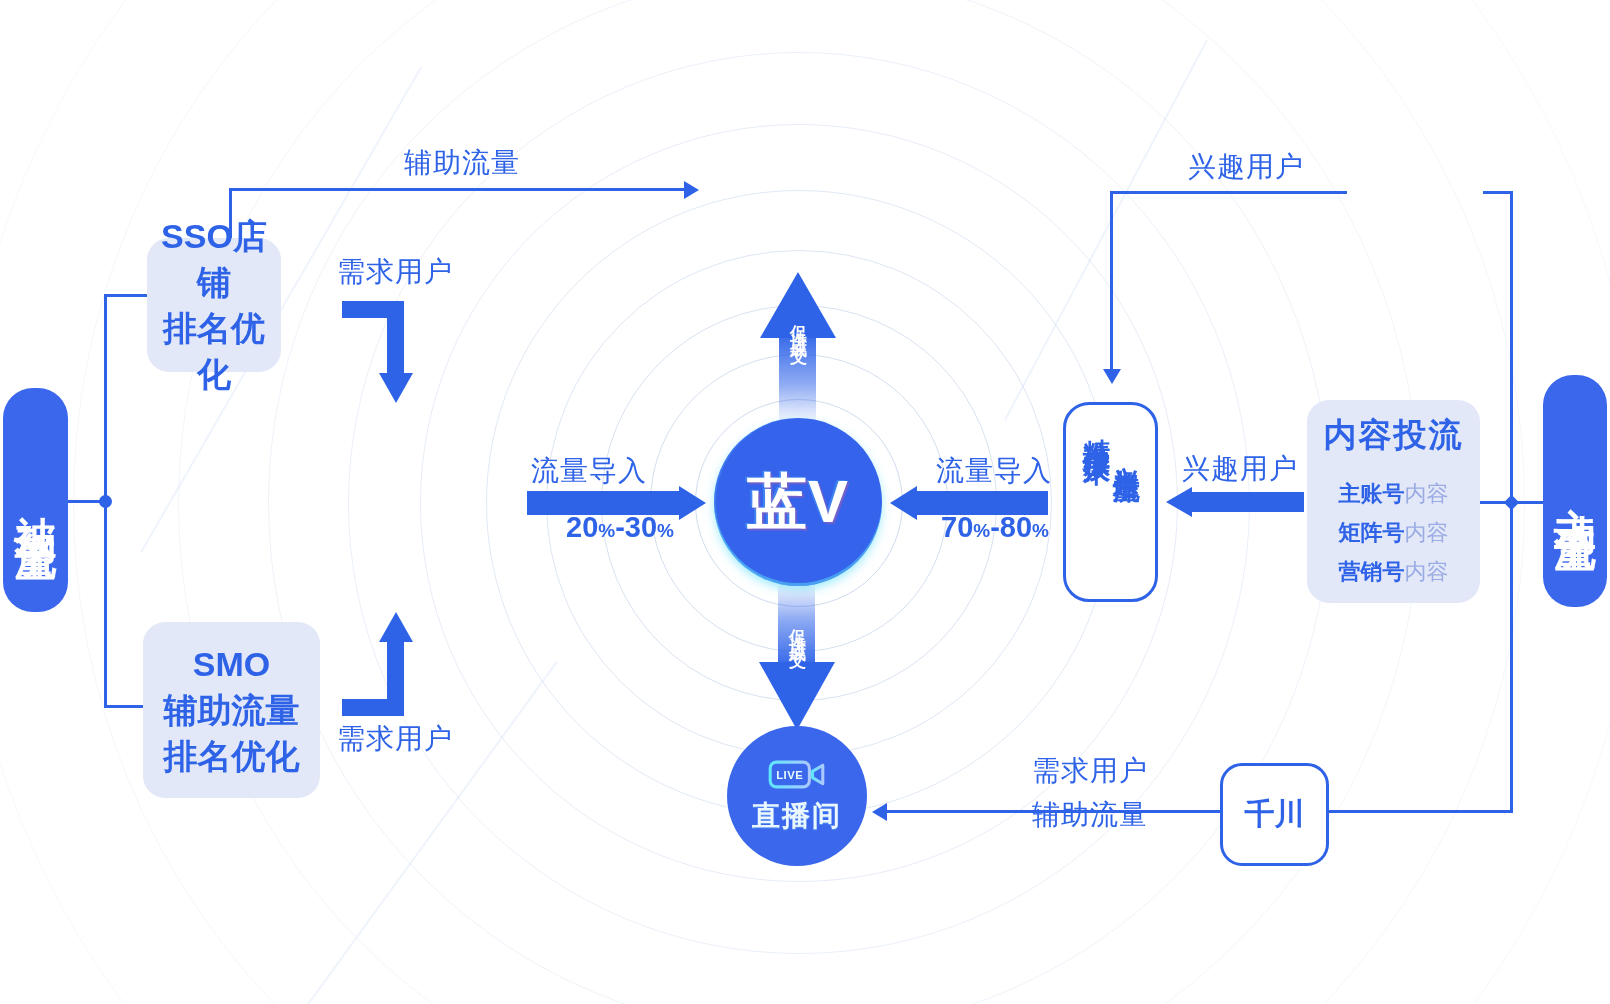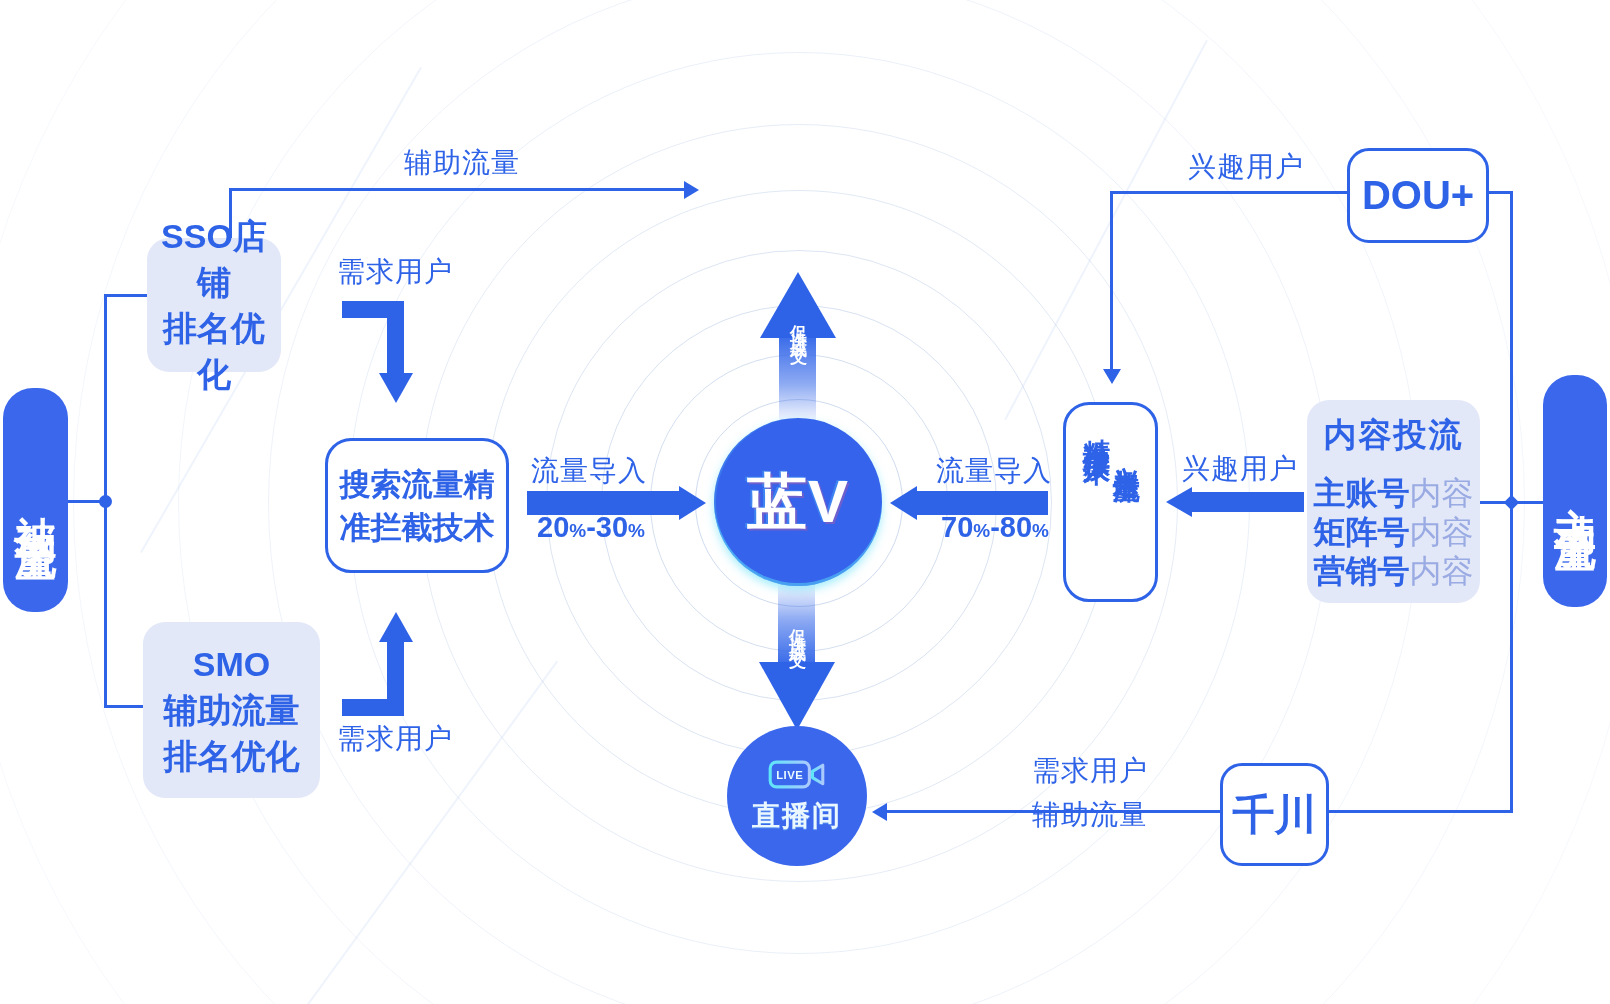--- a/index.html
+++ b/index.html
@@ -75,21 +75,21 @@
   }
   .circle .clabel{color:#EAF7FF;font-weight:800;font-size:29px;letter-spacing:2px;
     text-shadow:0 1px 0 rgba(160,235,255,.35);}
   .circle-bluev{
     background:#3563EB;
     box-shadow:0 4px 10px rgba(90,222,250,.55), inset 0 -3px 0 rgba(95,232,250,.45), inset 2px 0 0 rgba(95,232,250,.18);
   }
   .bluev-text{color:#fff;font-size:60px;font-weight:800;letter-spacing:1px;
     text-shadow:2px 2px 0 rgba(255,90,130,.28), -2px -1px 0 rgba(90,230,255,.25);}
   .content-title{font-size:33px;font-weight:800;color:var(--blue);margin-bottom:16px;letter-spacing:2px;}
-  .content-row{font-size:32px;line-height:39px;white-space:nowrap;}
+  .content-row{font-size:22px;line-height:39px;white-space:nowrap;}
   .content-row .strong{font-weight:800;color:var(--blue);}
   .content-row .rest{font-weight:500;color:var(--muted);}
   .brandbox{position:absolute;background:#fff;border:3px solid var(--blue);border-radius:22px;
     display:flex;align-items:center;justify-content:center;color:var(--blue);font-weight:800;}
 </style>
 </head>
 <body>
 
 <div class="canvas">
 
@@ -127,21 +127,21 @@
   <div class="lbl" style="left:337px;top:253px">需求用户</div>
 
   <div class="bent-bar" style="left:342px;top:699px;width:62px;height:17px"></div>
   <div class="bent-bar" style="left:387px;top:642px;width:17px;height:74px"></div>
   <div class="ah bent-ah-u" style="left:379px;top:612px"></div>
   <div class="lbl" style="left:337px;top:720px">需求用户</div>
 
   <div class="bent-bar" style="left:527px;top:491px;width:153px;height:24px"></div>
   <div class="ah big-ah-r" style="left:679px;top:486px"></div>
   <div class="lbl" style="left:531px;top:452px">流量导入</div>
-  <div class="pct" style="left:537px;top:511px">20<small>%</small>-30<small>%</small></div>
+  <div class="pct" style="left:566px;top:511px">20<small>%</small>-30<small>%</small></div>
 
   <div class="ah big-ah-l" style="left:890px;top:486px"></div>
   <div class="bent-bar" style="left:916px;top:491px;width:132px;height:24px"></div>
   <div class="lbl" style="left:936px;top:452px">流量导入</div>
   <div class="pct" style="left:941px;top:511px">70<small>%</small>-80<small>%</small></div>
 
   <div class="ah mid-ah-r" style="transform:rotate(180deg);left:1166px;top:487px"></div>
   <div class="bent-bar" style="left:1191px;top:492px;width:113px;height:20px"></div>
   <div class="lbl" style="left:1182px;top:450px">兴趣用户</div>
 
@@ -184,42 +184,35 @@
     <div class="pl">SSO店铺</div>
     <div class="pl">排名优化</div>
   </div>
 
   <div class="panel" style="left:143px;top:622px;width:177px;height:176px">
     <div class="pl">SMO</div>
     <div class="pl">辅助流量</div>
     <div class="pl">排名优化</div>
   </div>
 
-  <div class="outline-box" style="left:325px;top:438px;width:178px;height:129px;flex-direction:column">
-    <div class="ol">搜索流量精</div>
-    <div class="ol">准拦截技术</div>
-  </div>
 
   <div class="outline-box vcols" style="left:1063px;top:402px;width:95px;height:200px">
     <span class="vcol">精准投放技术</span>
     <span class="vcol secondary">兴趣流量</span>
   </div>
 
   <div class="panel" style="left:1307px;top:400px;width:173px;height:203px">
     <div class="content-title">内容投流</div>
     <div class="content-row"><span class="strong">主账号</span><span class="rest">内容</span></div>
     <div class="content-row"><span class="strong">矩阵号</span><span class="rest">内容</span></div>
     <div class="content-row"><span class="strong">营销号</span><span class="rest">内容</span></div>
   </div>
 
-  <div class="brandbox" style="left:1347px;top:148px;width:136px;height:89px;font-size:40px">
-    <span>DOU+</span>
-  </div>
-
-  <div class="brandbox" style="left:1220px;top:763px;width:103px;height:97px;font-size:42px">
+
+  <div class="brandbox" style="left:1220px;top:763px;width:103px;height:97px;font-size:30px">
     <span>千川</span>
   </div>
 
 
   <div class="circle circle-bluev" style="left:714px;top:418px;width:168px;height:168px">
     <div class="bluev-text">蓝V</div>
   </div>
 
   <div class="circle" style="left:727px;top:726px;width:140px;height:140px">
     <svg width="58" height="33" viewBox="0 0 56 32">

